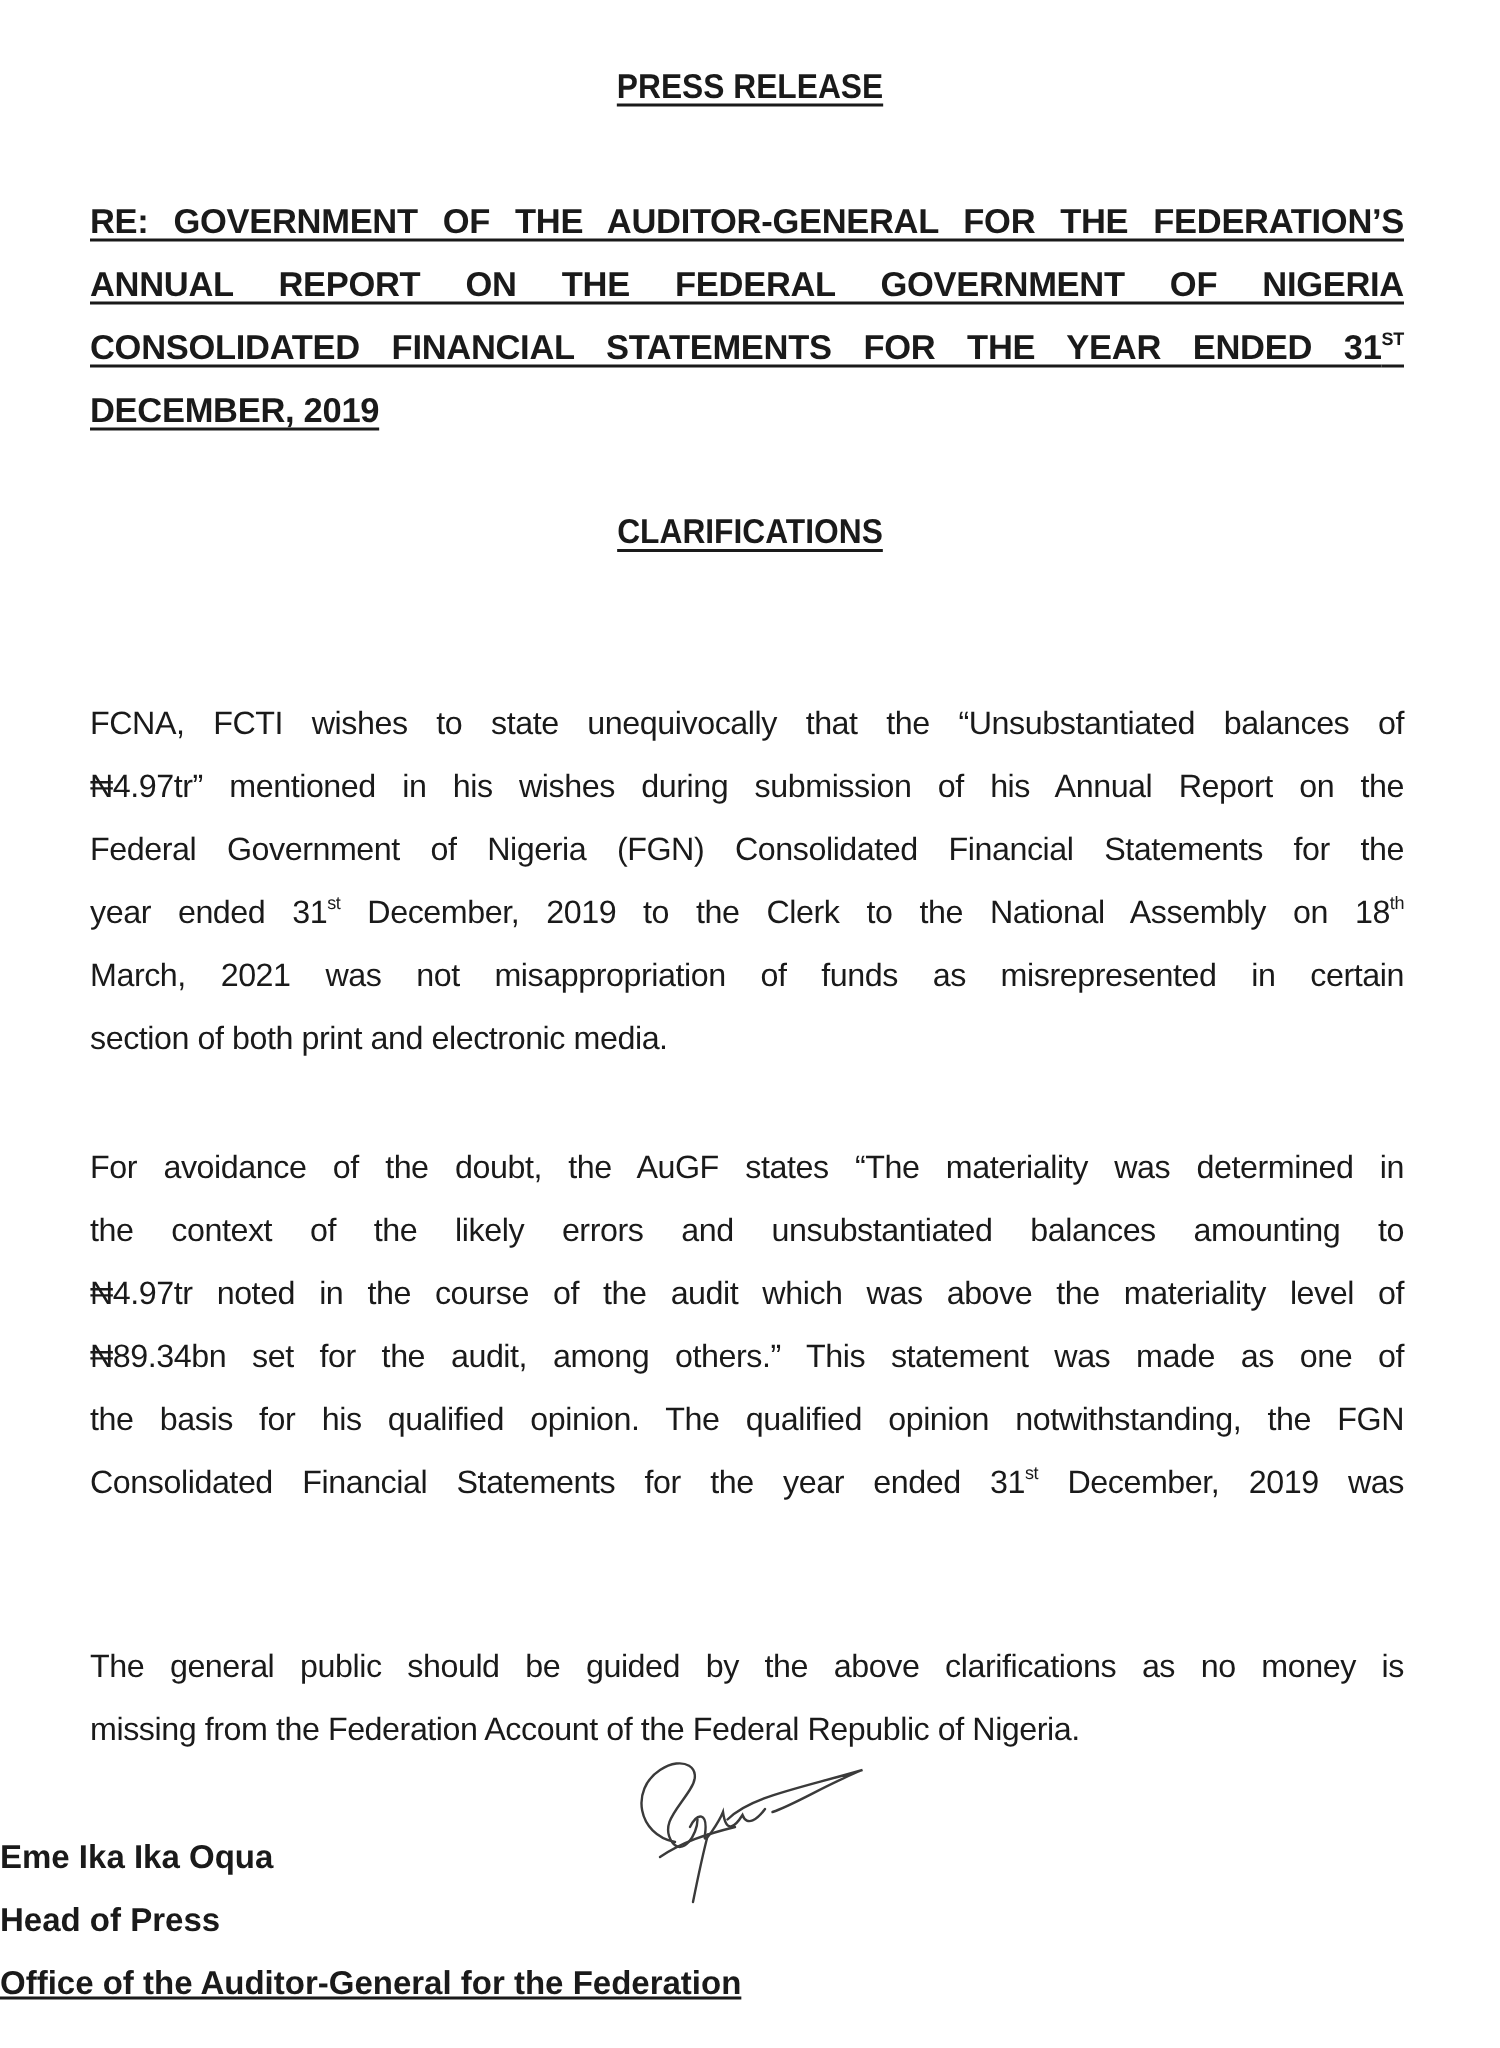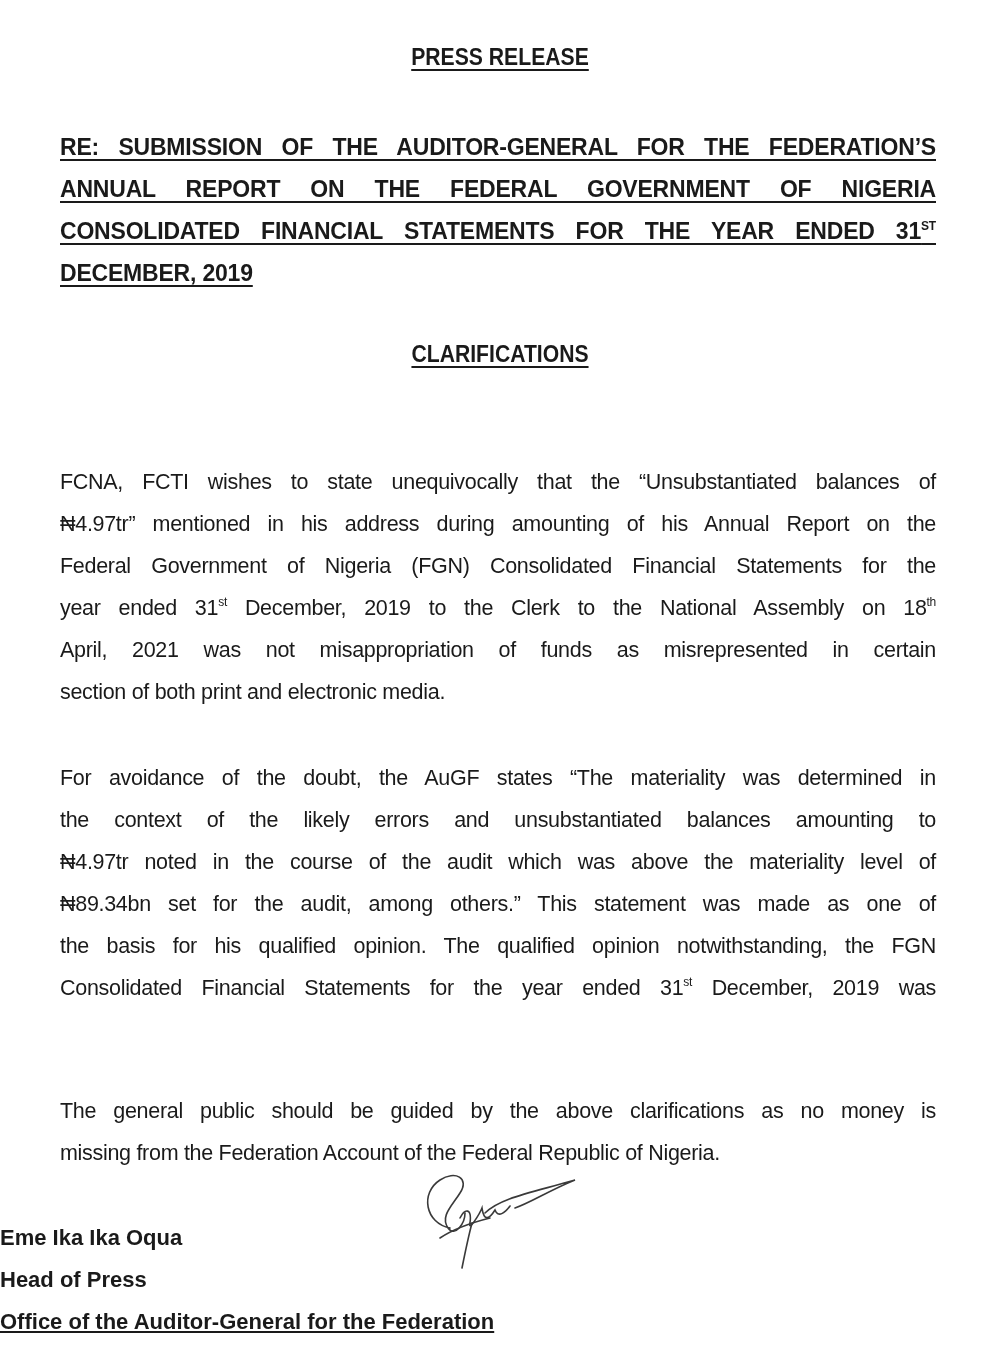--- a/index.html
+++ b/index.html
@@ -36,34 +36,34 @@
     .signature { position: absolute; left: 410px; top: 1168px; width: 180px; height: 110px; }
   </style>
 </head>
 <body>
 
 <div class="page">
 
   <div class="heading" style="top:44px;">PRESS RELEASE</div>
 
   <div class="title-block">
-    <span class="title-line">RE: SUBMISSION OF THE AUDITOR-GENERAL FOR THE FEDERATION’S</span>
+    <span class="title-line">RE: GOVERNMENT OF THE AUDITOR-GENERAL FOR THE FEDERATION’S</span>
     <span class="title-line">ANNUAL REPORT ON THE FEDERAL GOVERNMENT OF NIGERIA</span>
     <span class="title-line"><span>CONSOLIDATED FINANCIAL STATEMENTS FOR THE YEAR ENDED 31</span><sup>ST</sup></span>
     <span class="title-line last">DECEMBER, 2019</span>
   </div>
 
   <div class="heading" style="top:341px;">CLARIFICATIONS</div>
 
   <div class="para" style="top:461px;">
     <span class="line">FCNA, FCTI wishes to state unequivocally that the “Unsubstantiated balances of</span>
-    <span class="line">₦4.97tr” mentioned in his address during amounting of his Annual Report on the</span>
+    <span class="line">₦4.97tr” mentioned in his wishes during submission of his Annual Report on the</span>
     <span class="line">Federal Government of Nigeria (FGN) Consolidated Financial Statements for the</span>
     <span class="line"><span>year ended 31</span><sup>st</sup><span> December, 2019 to the Clerk to the National Assembly on 18</span><sup>th</sup></span>
-    <span class="line">April, 2021 was not misappropriation of funds as misrepresented in certain</span>
+    <span class="line">March, 2021 was not misappropriation of funds as misrepresented in certain</span>
     <span class="line last">section of both print and electronic media.</span>
   </div>
 
   <div class="para" style="top:757px;">
     <span class="line">For avoidance of the doubt, the AuGF states “The materiality was determined in</span>
     <span class="line">the context of the likely errors and unsubstantiated balances amounting to</span>
     <span class="line">₦4.97tr noted in the course of the audit which was above the materiality level of</span>
     <span class="line">₦89.34bn set for the audit, among others.” This statement was made as one of</span>
     <span class="line">the basis for his qualified opinion. The qualified opinion notwithstanding, the FGN</span>
     <span class="line"><span>Consolidated Financial Statements for the year ended 31</span><sup>st</sup><span> December, 2019 was</span></span>

